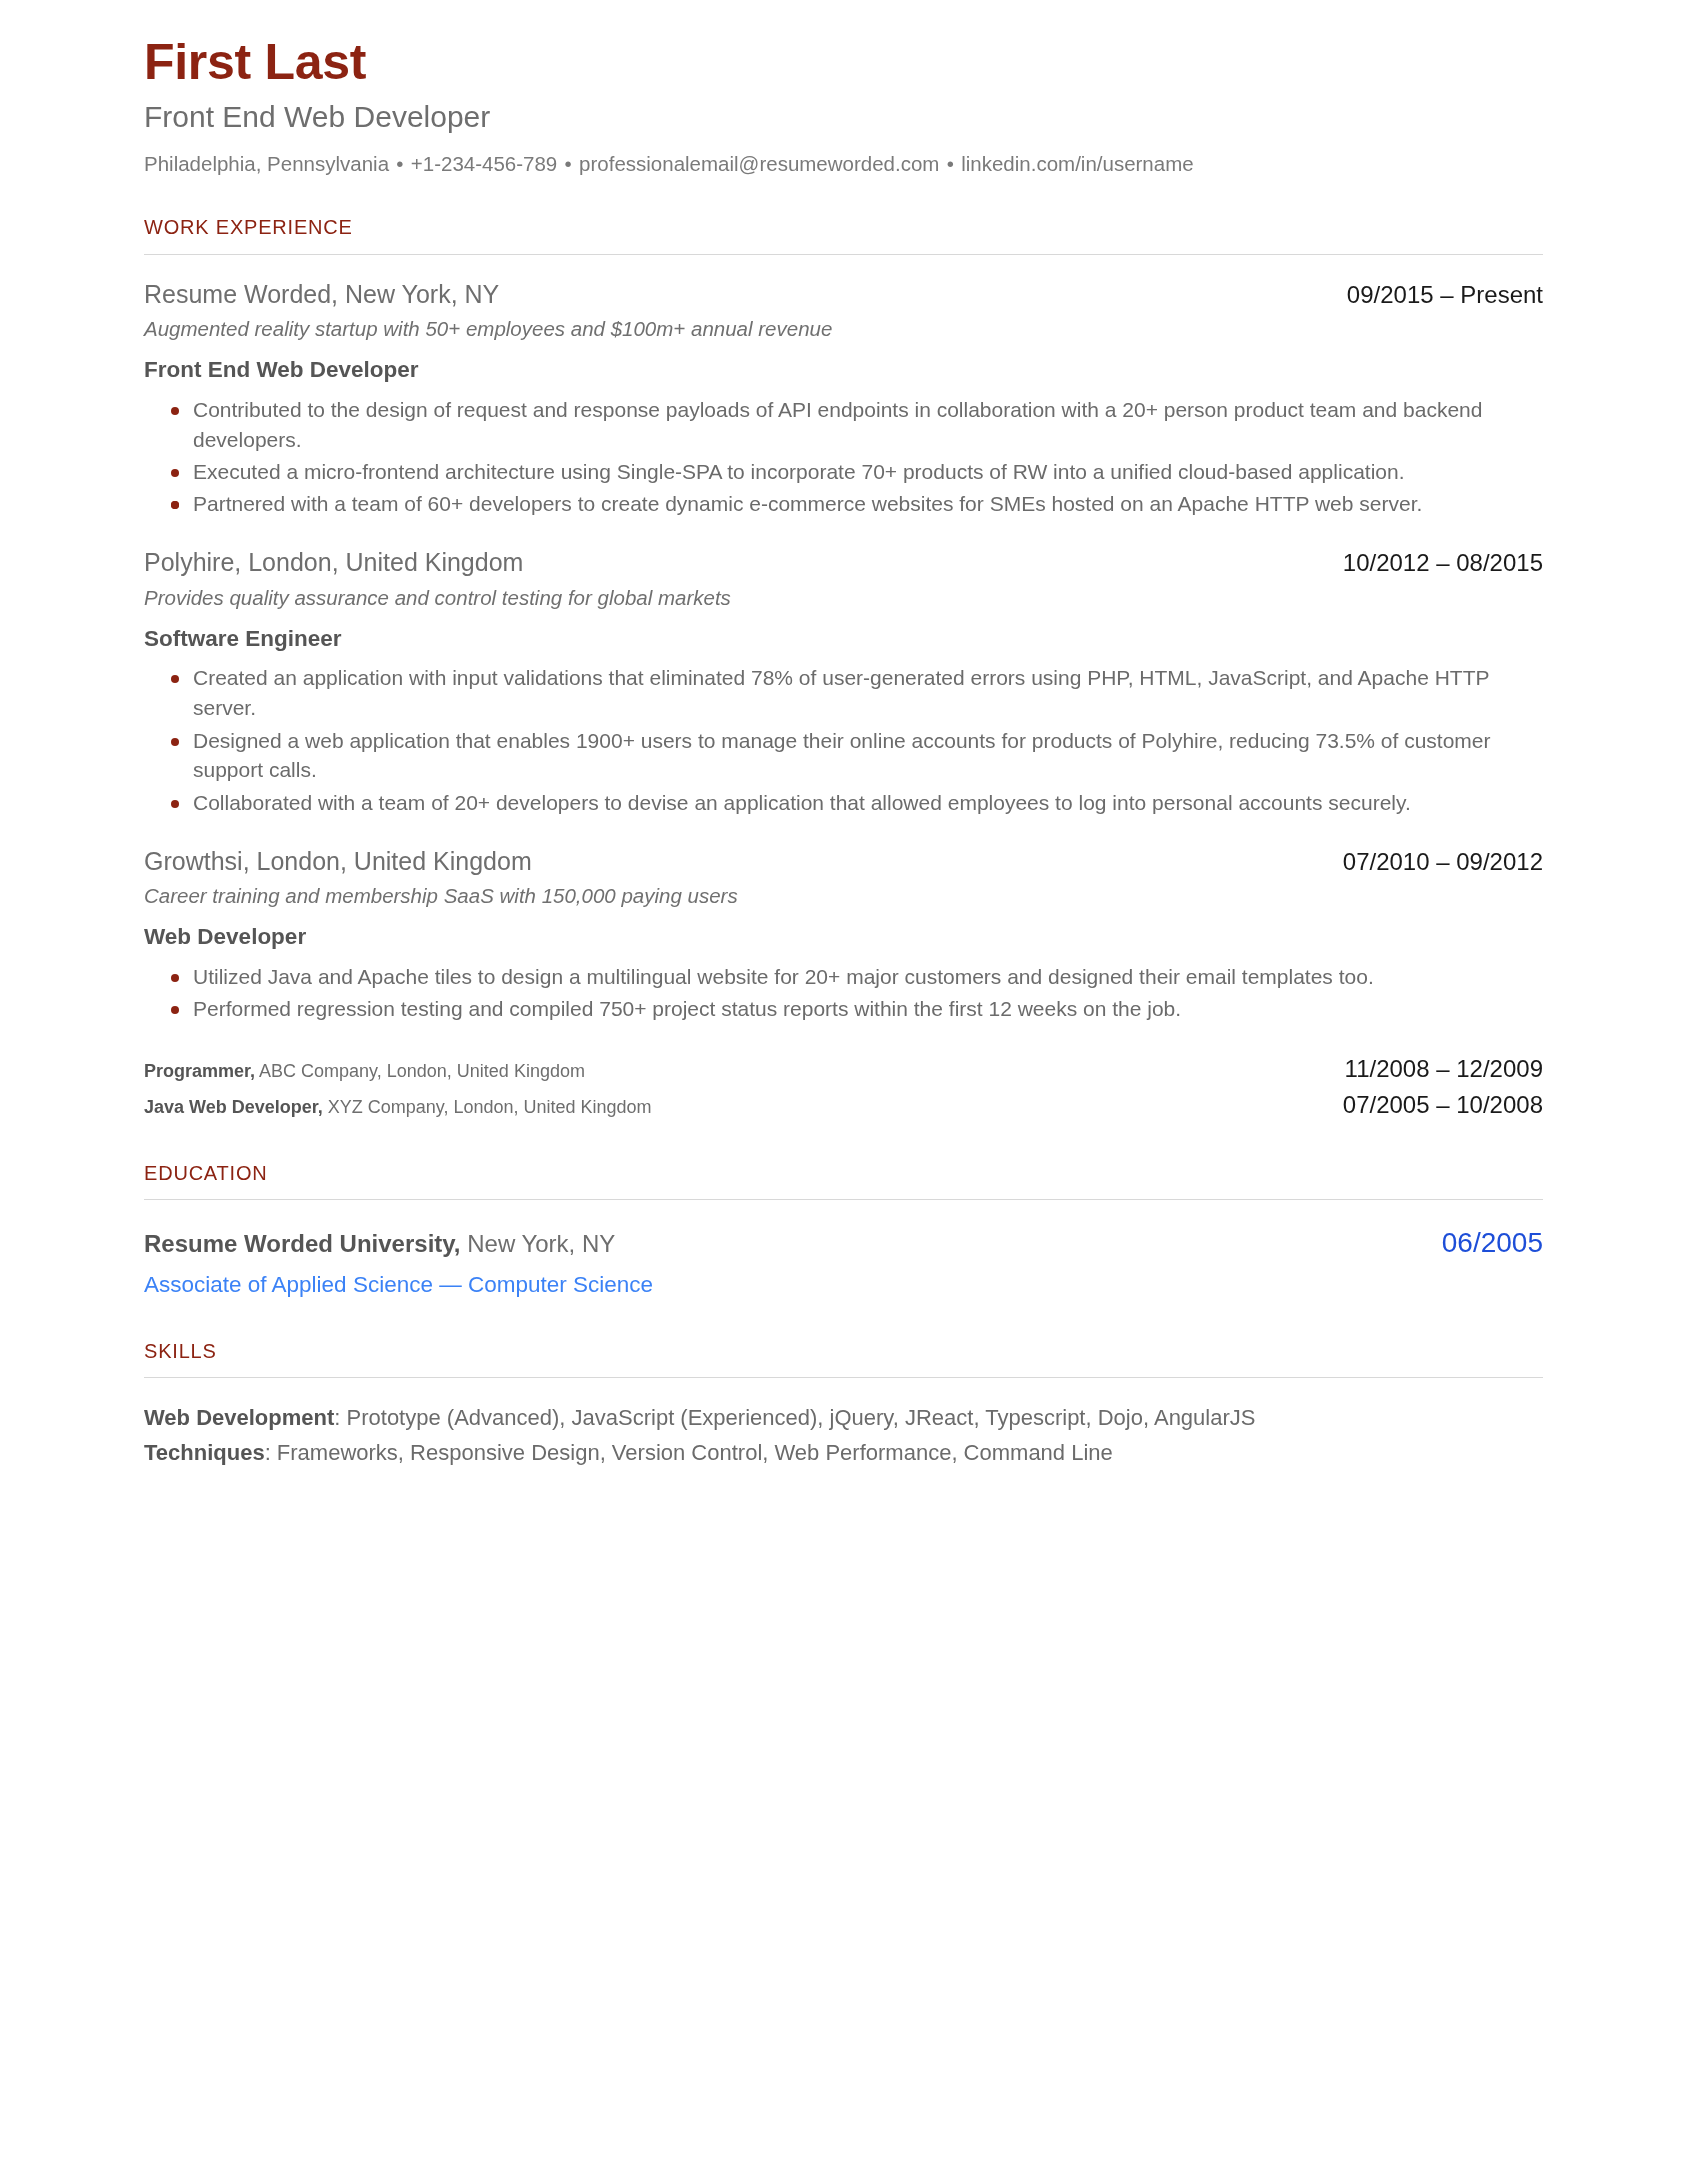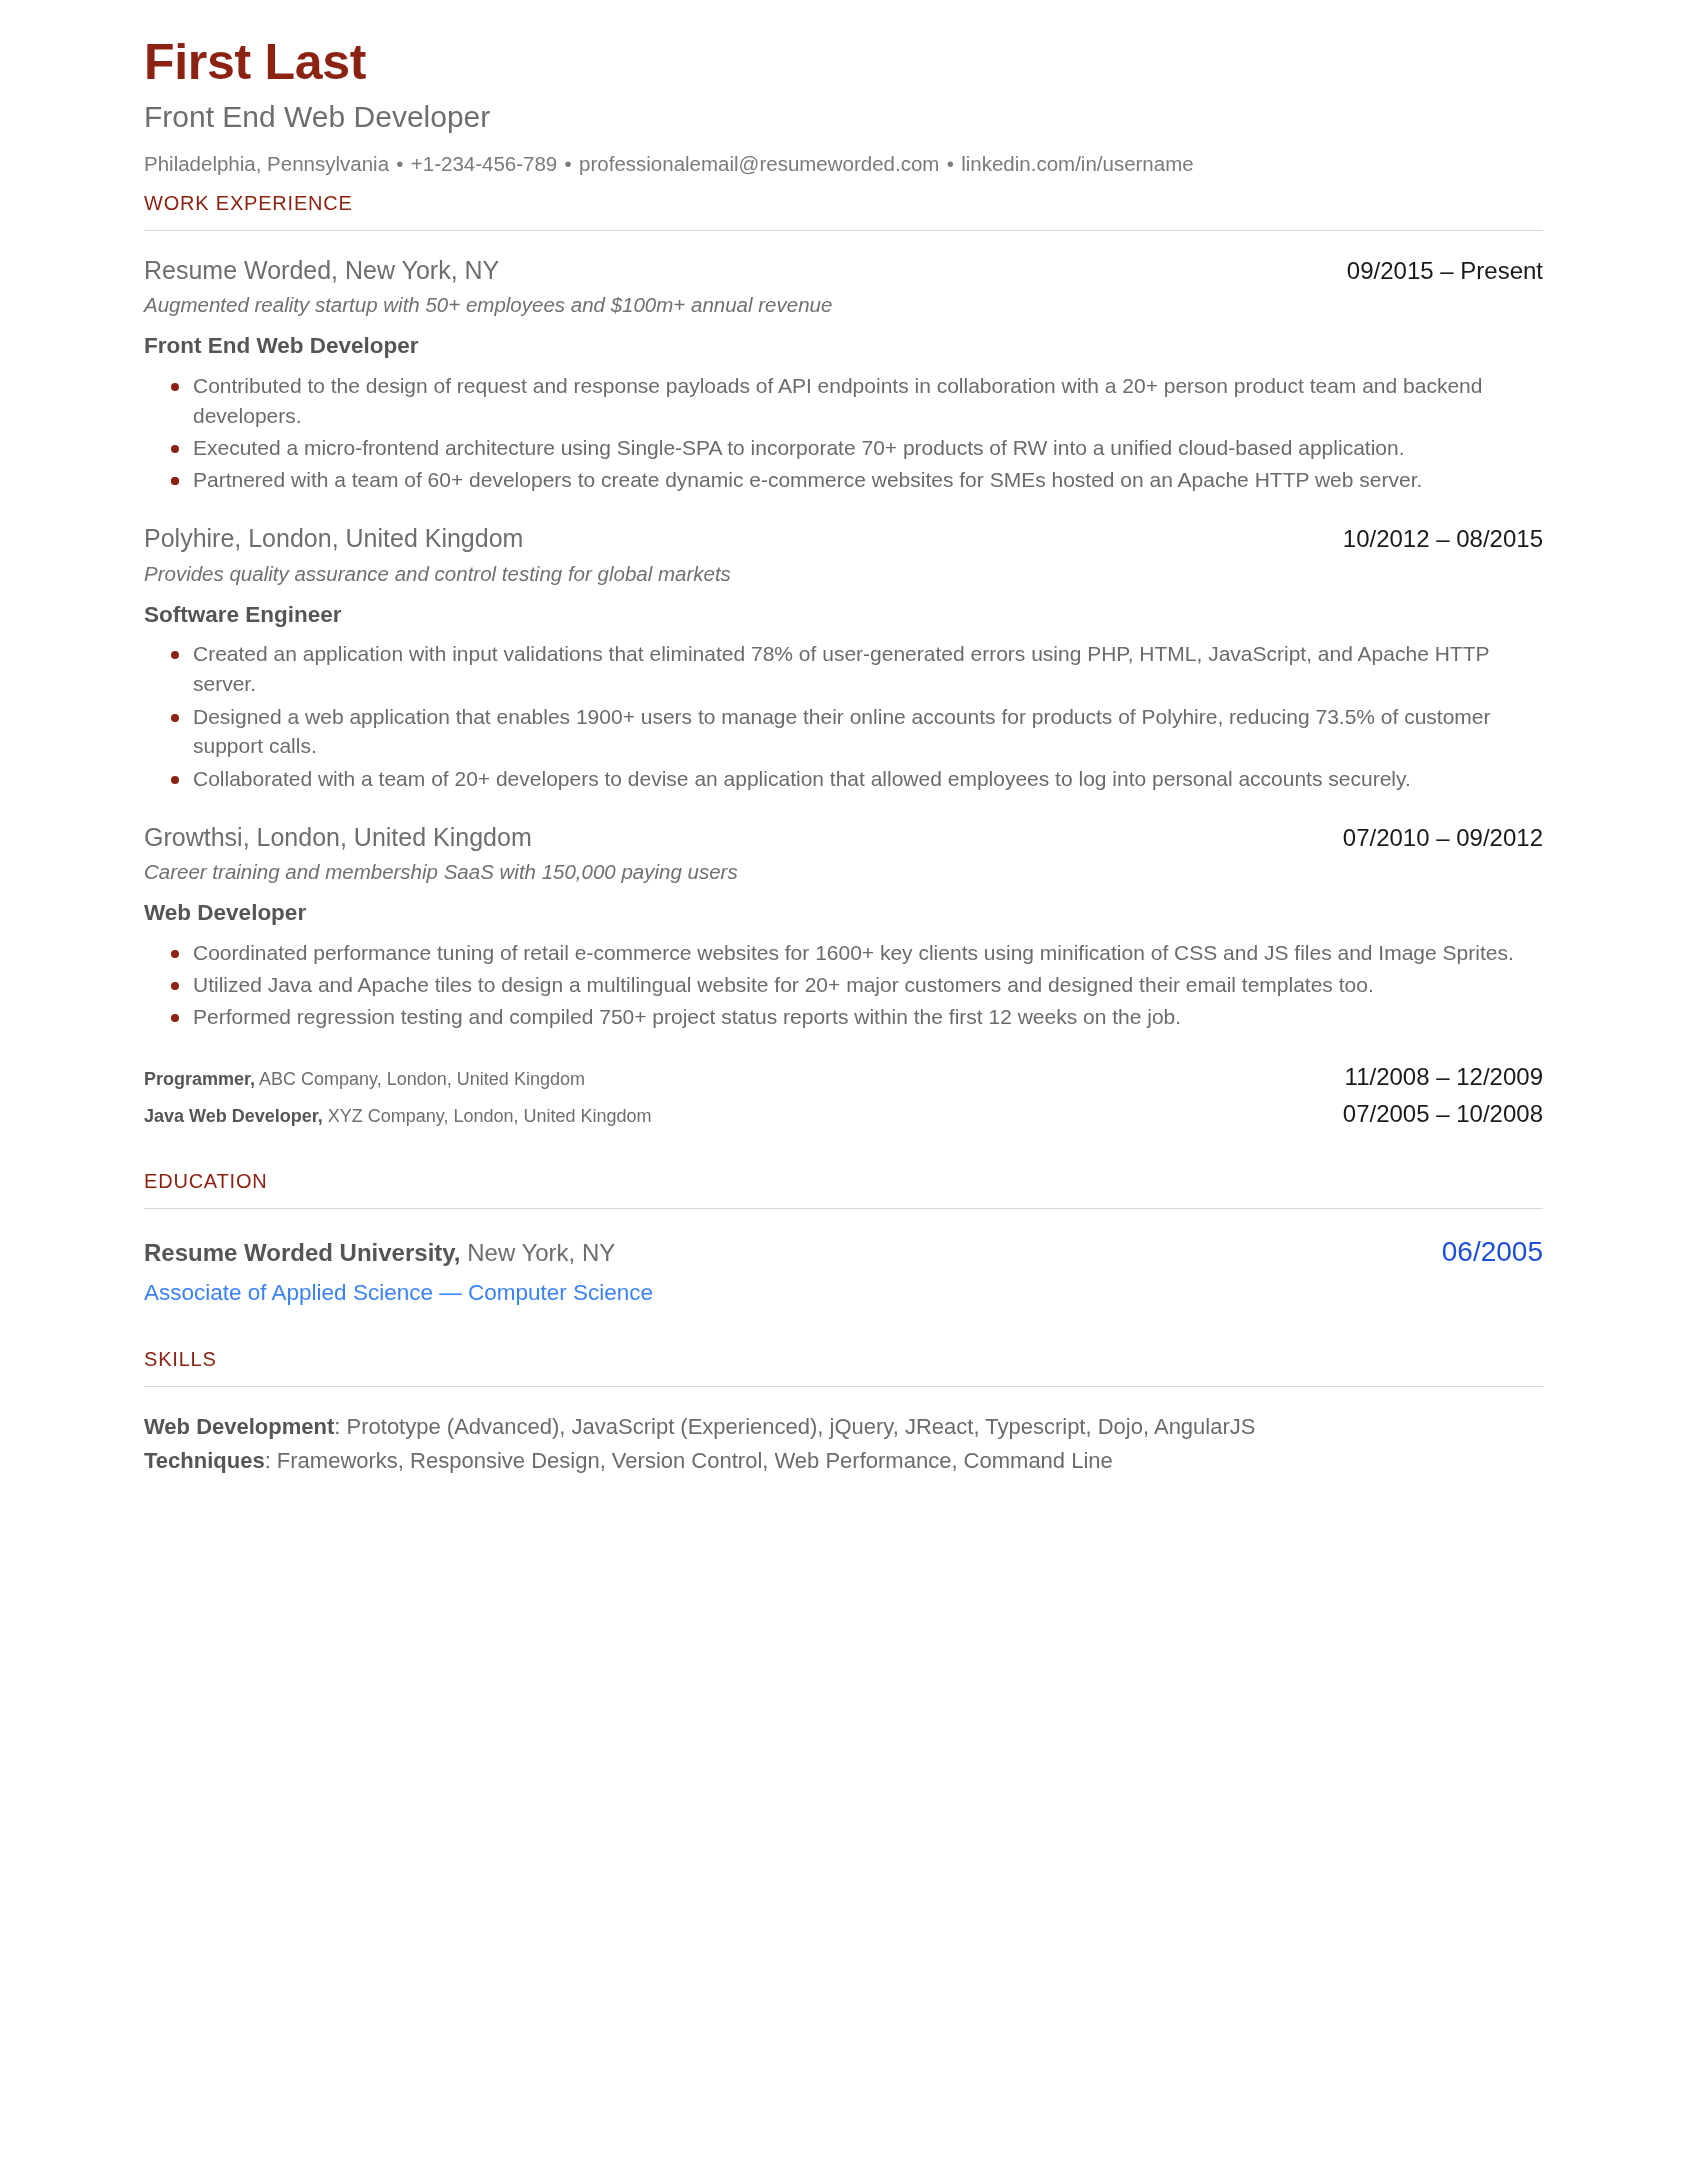--- a/index.html
+++ b/index.html
@@ -63,21 +63,21 @@
     text-transform: uppercase;
     margin: 0;
     padding: 0;
   }
   .section-rule {
     border: 0;
     border-top: 1.3px solid #D8D8D8;
     margin: 14.6px 0 0 0;
     width: 100%;
   }
-  .section-work { margin-top: 16px; }
+  .section-work { margin-top: 40px; }
   .section-edu  { margin-top: 41px; }
   .section-skills { margin-top: 41px; }
 
   
   .job { margin-top: 24px; }
   .job-row {
     display: flex;
     align-items: baseline;
     justify-content: space-between;
     width: 100%;
@@ -257,21 +257,20 @@
       </div>
 
       <div class="job" style="margin-top:28px;">
         <div class="job-row">
           <div class="job-company">Growthsi, London, United Kingdom</div>
           <div class="job-dates">07/2010 – 09/2012</div>
         </div>
         <div class="job-desc">Career training and membership SaaS with 150,000 paying users</div>
         <div class="job-title">Web Developer</div>
         <ul class="bullets">
-          <li><span class="dot"></span><span>Coordinated performance tuning of retail e-commerce websites for 1600+ key clients using minification of CSS and JS files and Image Sprites.</span></li>
           <li><span class="dot"></span><span>Utilized Java and Apache tiles to design a multilingual website for 20+ major customers and designed their email templates too.</span></li>
           <li><span class="dot"></span><span>Performed regression testing and compiled 750+ project status reports within the first 12 weeks on the job.</span></li>
         </ul>
       </div>
 
       <div class="short-roles">
         <div class="short-role-row">
           <div class="short-role-left"><b>Programmer,</b><span> ABC Company, London, United Kingdom</span></div>
           <div class="short-role-dates">11/2008 – 12/2009</div>
         </div>

